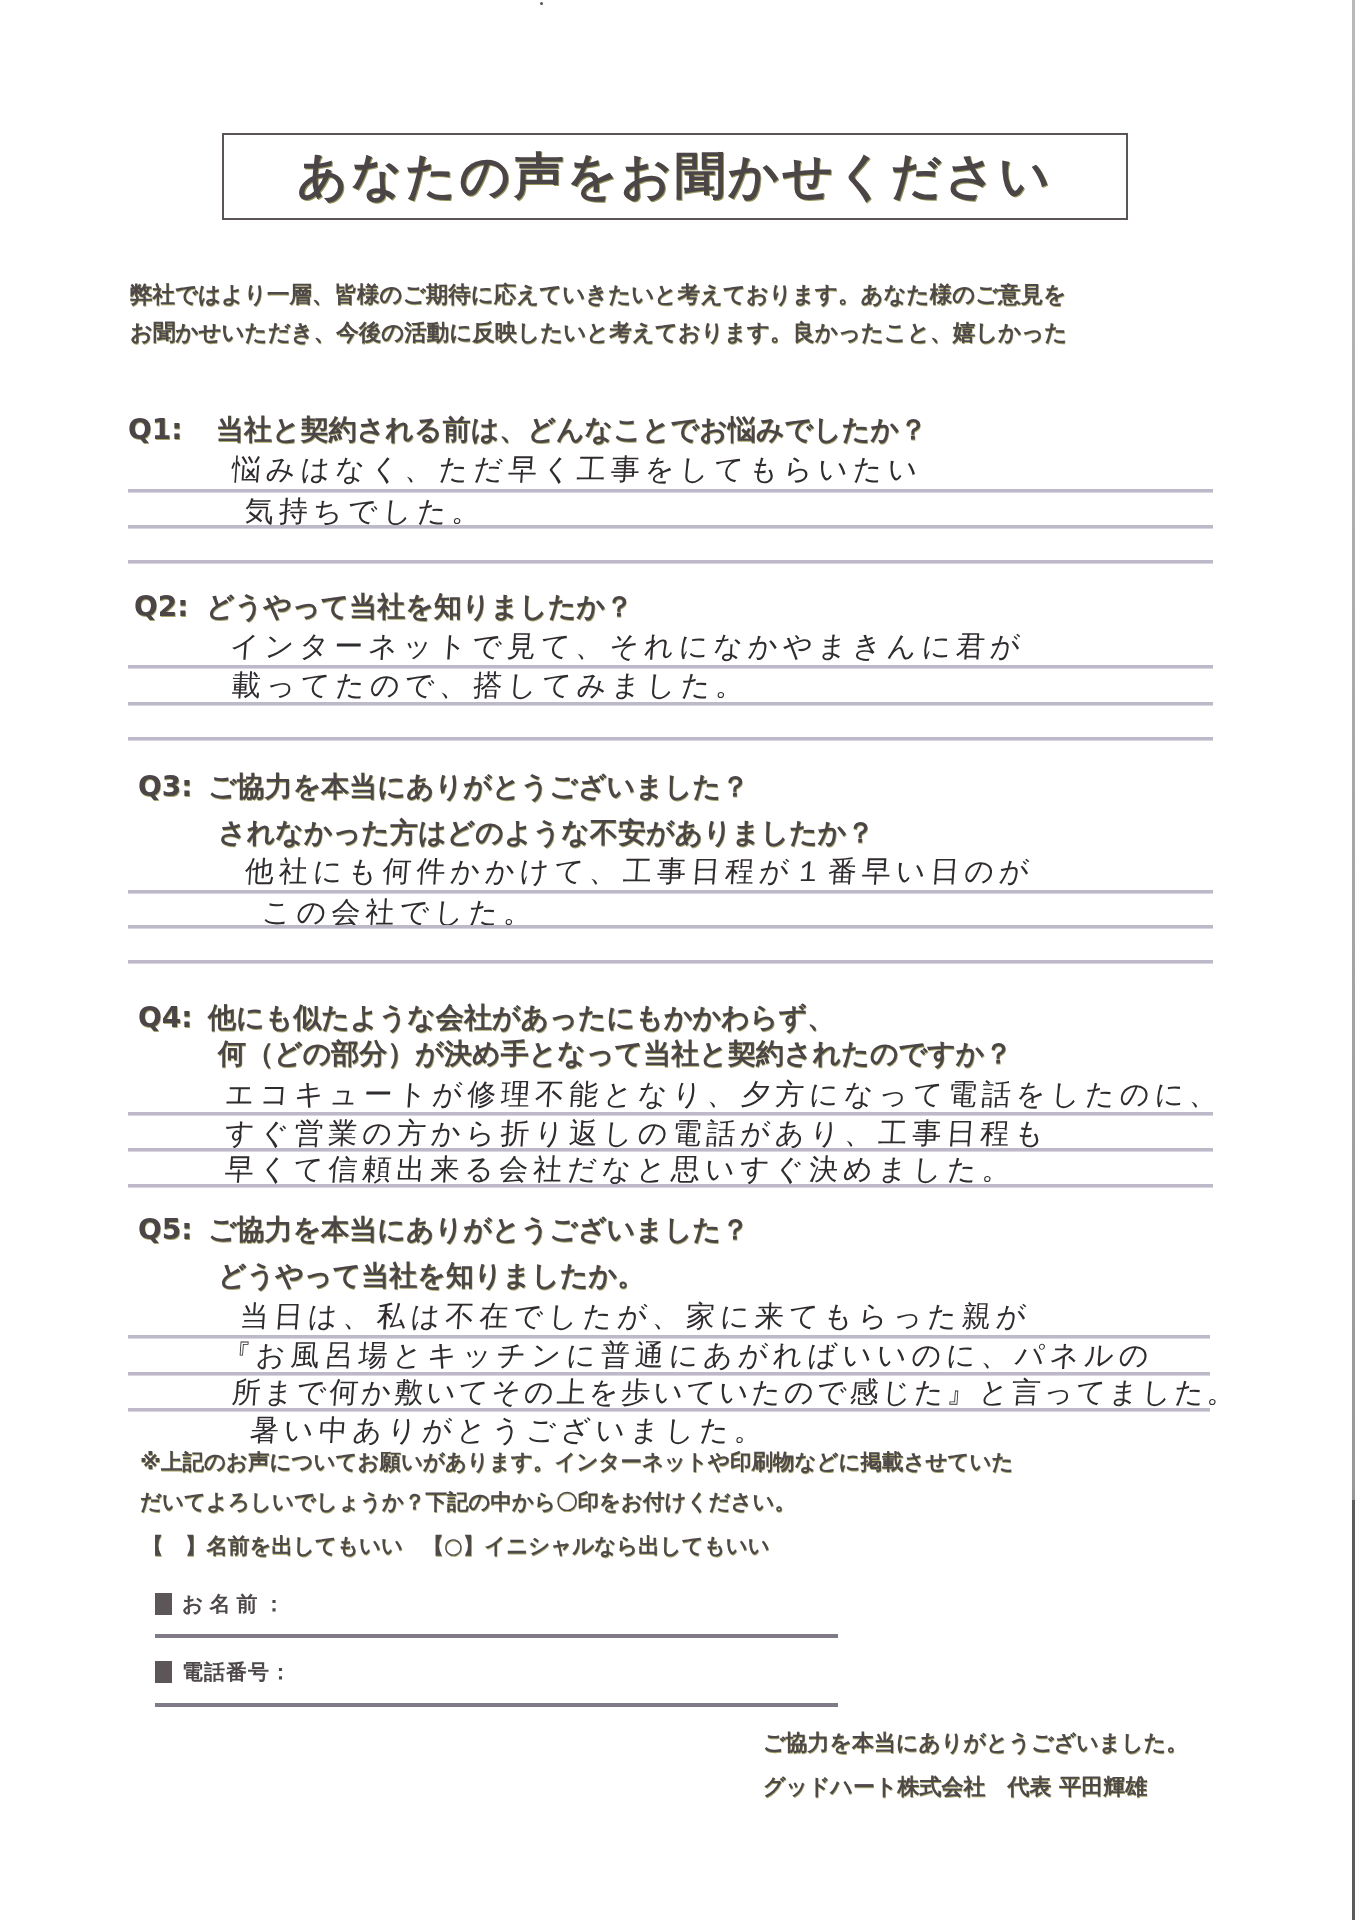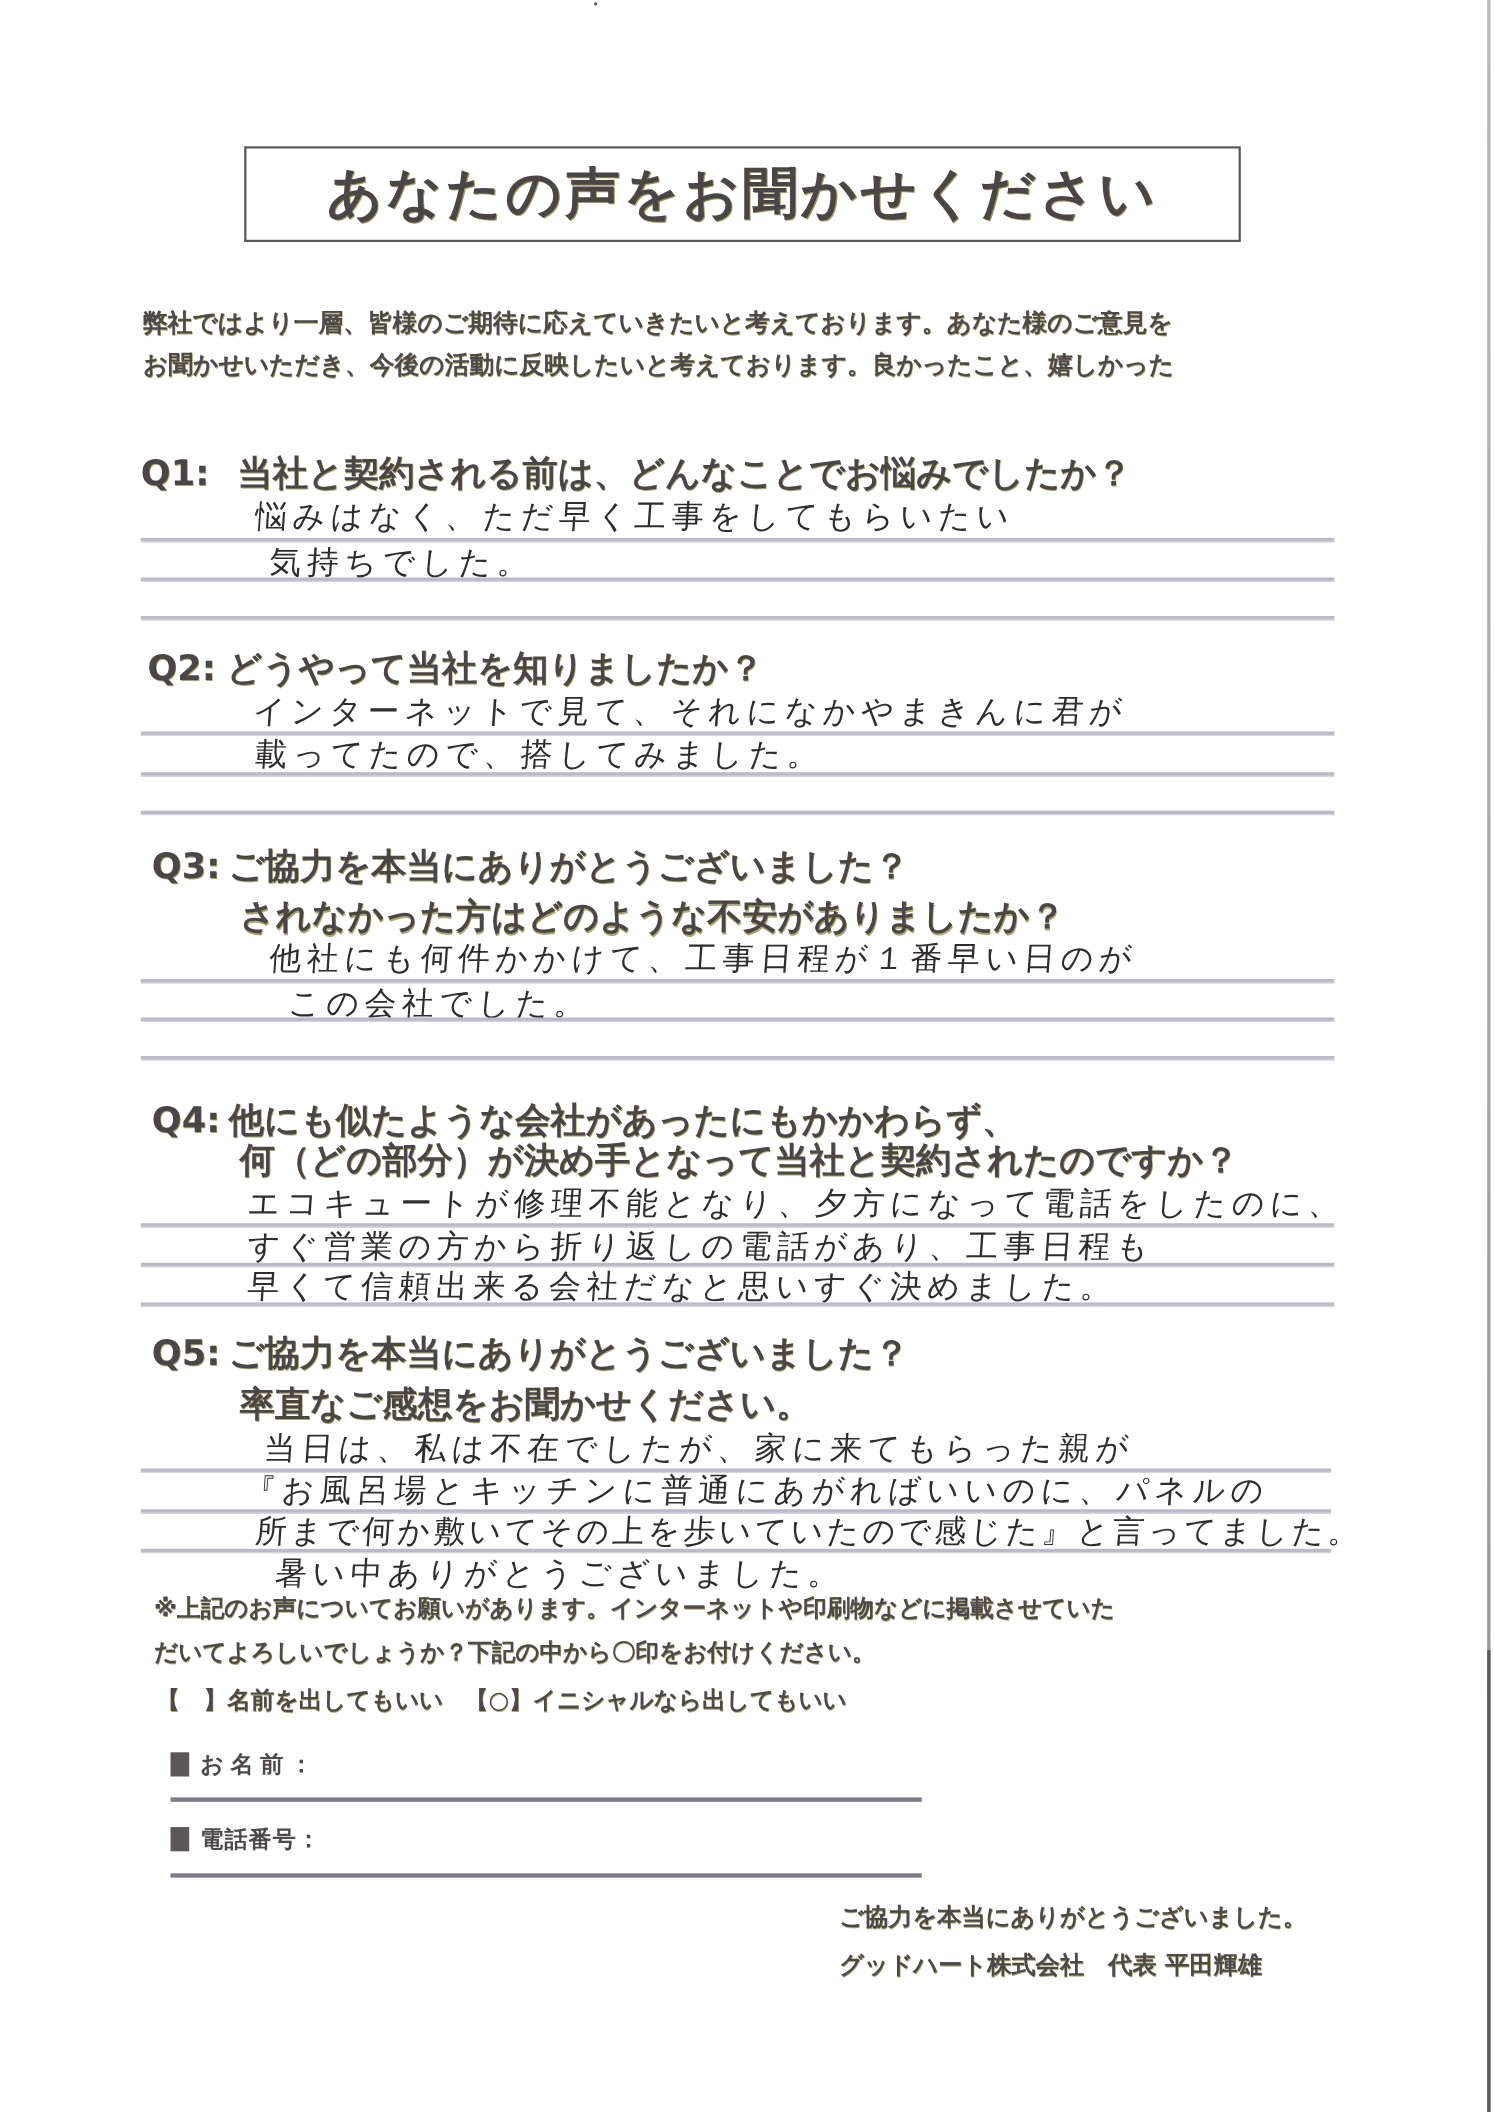--- a/index.html
+++ b/index.html
@@ -21,21 +21,21 @@
     font-size: 50px; font-weight: bold; letter-spacing: 3px; color: #4b4548;
     text-shadow: 1px 1px 0 #9a9a5a;
   }
   .intro {
     position: absolute; left: 130px; top: 275px; width: 1100px;
     font-size: 22.5px; font-weight: bold; line-height: 38px; color: #4e484b;
     text-shadow: 0.5px 0.8px 0 #a9a96a;
   }
   .intro div { white-space: nowrap; }
   .q {
-    position: absolute; font-size: 32px; font-weight: bold; color: #4b4548;
+    position: absolute; font-size: 28px; font-weight: bold; color: #4b4548;
     text-shadow: 0.6px 1px 0 #a8a86b; white-space: nowrap; line-height: 36px;
   }
   .q .qn { display: inline-block; width: 72px; font-weight: bold; }
   .rule {
     position: absolute; left: 128px; width: 1085px; height: 3px;
     background: #bdb9c8; border-bottom: 1px solid #d9d6e2;
   }
   .hw {
     position: absolute; font-family: "DejaVu Sans", sans-serif; font-weight: normal;
     font-size: 29px; color: #2f2b2f; letter-spacing: 5px; white-space: nowrap;
@@ -107,21 +107,21 @@
 </div>
 <div class="hw" style="left:225px;top:1075px;">エコキュートが修理不能となり、夕方になって電話をしたのに、</div>
 <div class="rule" style="top:1112px;"></div>
 <div class="hw" style="left:225px;top:1114px;">すぐ営業の方から折り返しの電話があり、工事日程も</div>
 <div class="rule" style="top:1148px;"></div>
 <div class="hw" style="left:225px;top:1150px;">早くて信頼出来る会社だなと思いすぐ決めました。</div>
 <div class="rule" style="top:1184px;"></div>
 
 <div class="q" style="left:138px;top:1212px;">
   <div><span class="qn" style="width:64px">Q5:</span><span style="margin-left:6px">ご協力を本当にありがとうございました？</span></div>
-  <div style="padding-left:80px;margin-top:10px;">率直なご感想をお聞かせください。</div>
+  <div style="padding-left:80px;margin-top:10px;">どうやって当社を知りましたか。</div>
 </div>
 <div class="hw" style="left:240px;top:1297px;">当日は、私は不在でしたが、家に来てもらった親が</div>
 <div class="rule" style="top:1335px;width:1082px;"></div>
 <div class="hw" style="left:222px;top:1336px;">『お風呂場とキッチンに普通にあがればいいのに、パネルの</div>
 <div class="rule" style="top:1372px;width:1082px;"></div>
 <div class="hw" style="left:232px;top:1373px;letter-spacing:3px;">所まで何か敷いてその上を歩いていたので感じた』と言ってました。</div>
 <div class="rule" style="top:1408px;width:1082px;"></div>
 <div class="hw" style="left:250px;top:1411px;">暑い中ありがとうございました。</div>
 
 <div class="note" style="top:1447px;">※上記のお声についてお願いがあります。インターネットや印刷物などに掲載させていた</div>

